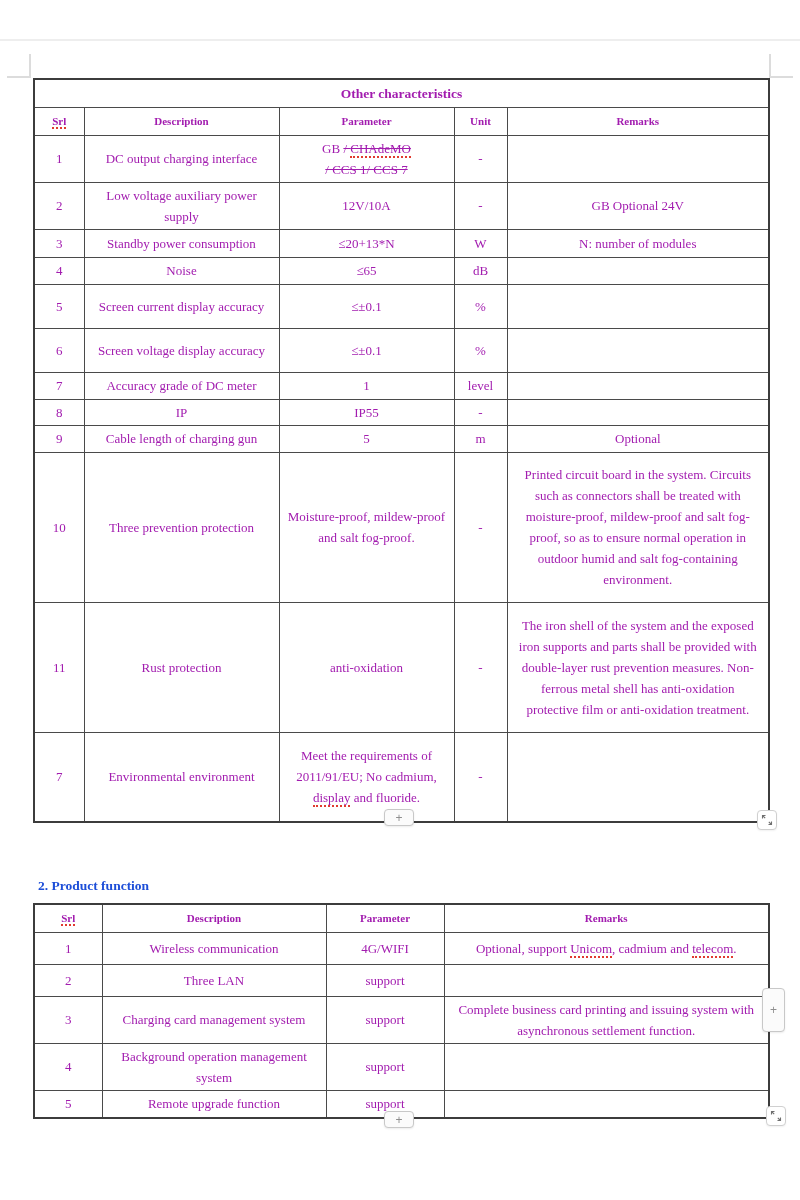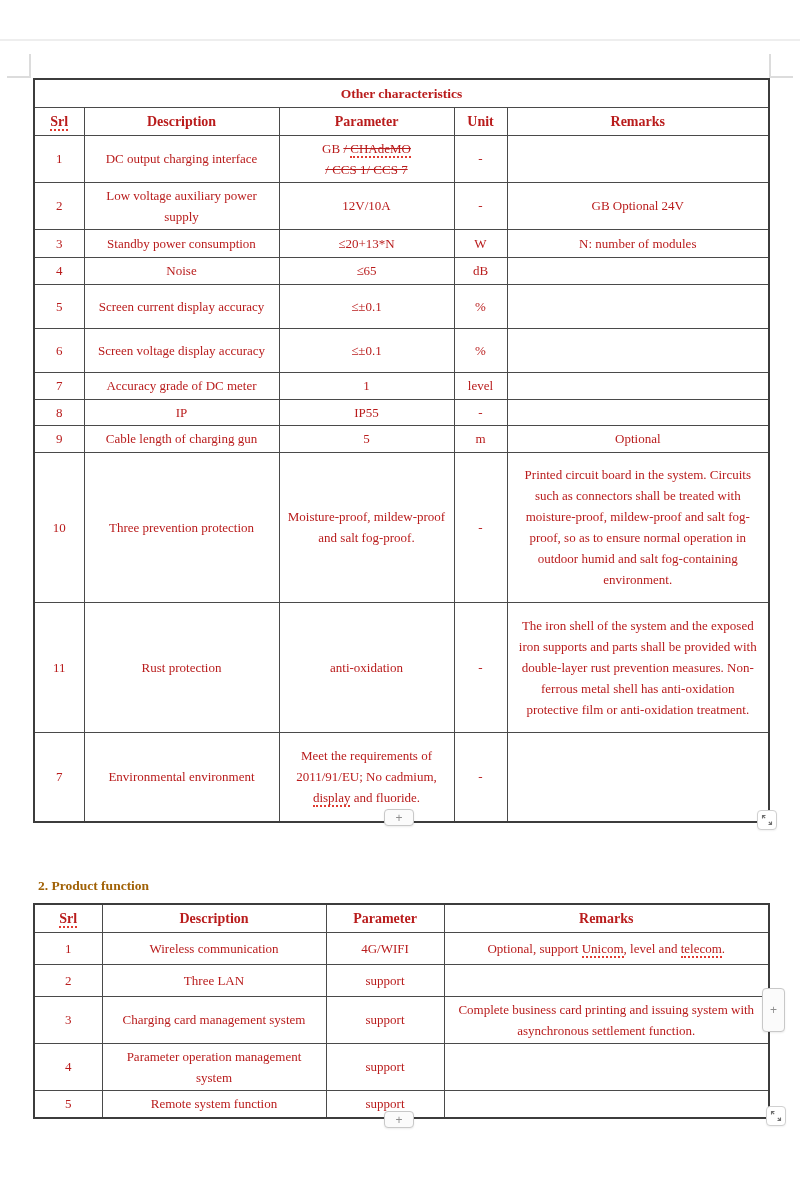--- a/index.html
+++ b/index.html
@@ -13,36 +13,36 @@
   
   .mark{position:absolute;background:#dcdcdc;}
   .mark-l-v{left:29px;top:54px;width:2px;height:24px;}
   .mark-l-h{left:7px;top:76px;width:23px;height:2px;}
   .mark-r-v{left:769px;top:54px;width:2px;height:24px;}
   .mark-r-h{left:770px;top:76px;width:23px;height:2px;}
 
   .tbl-wrap{position:absolute;left:33px;}
   table{
     border-collapse:collapse;table-layout:fixed;width:735px;
-    font-family:"Liberation Serif","DejaVu Serif",serif;font-size:13px;color:#b91c1c;
+    font-family:"Liberation Serif","DejaVu Serif",serif;font-size:13px;color:#a21caf;
   }
   table{border:2px solid #3c3c3c;}
   td{border:1px solid #4a4a4a;text-align:center;vertical-align:middle;
      padding:2px 6px;line-height:21px;overflow:hidden;}
   .c-desc{padding:2px 10px;margin-left:48px;}
   .ttl{font-weight:bold;font-size:13.5px;}
-  .hdr td{font-weight:bold;font-size:14px;}
+  .hdr td{font-weight:bold;font-size:11px;}
   .strike{text-decoration:line-through;}
   .sq{border-bottom:2px dotted #e03a2f;}
   .r28{height:28px}.r27{height:27px}.r26{height:26px}.r44{height:44px}.r42{height:42px}
   .r150{height:150px}.r130{height:130px}.r90{height:90px}.r32{height:32px}.r45{height:45px}
 
   .sec-head{
     position:absolute;left:38px;top:878px;font-weight:bold;font-size:13.5px;
-    font-family:"Liberation Serif","DejaVu Serif",serif;color:#a16207;
+    font-family:"Liberation Serif","DejaVu Serif",serif;color:#1d4ed8;
   }
 
   .add-btn{
     position:absolute;display:flex;align-items:center;justify-content:center;
     border:1px solid #c8c8c8;border-radius:4px;background:#fbfbfb;color:#8e8e8e;
     font-family:"Liberation Sans","DejaVu Sans",sans-serif;font-size:12px;line-height:1;
     box-shadow:0 1px 2px rgba(0,0,0,0.08);cursor:pointer;box-sizing:border-box;
   }
   .add-row{width:30px;height:17px;}
   .add-col{width:23px;height:44px;}
@@ -203,44 +203,44 @@
       <td><span class="sq">Srl</span></td>
       <td>Description</td>
       <td>Parameter</td>
       <td>Remarks</td>
     </tr>
     <tr class="r32">
       <td>1</td>
       <td class="c-desc">Wireless communication</td>
       <td>4G/WIFI</td>
       <td>
-        <span>Optional, support </span><span class="sq">Unicom</span><span>, level and </span><span class="sq">telecom</span><span>.</span>
+        <span>Optional, support </span><span class="sq">Unicom</span><span>, cadmium and </span><span class="sq">telecom</span><span>.</span>
       </td>
     </tr>
     <tr class="r32">
       <td>2</td>
       <td class="c-desc">Three LAN</td>
       <td>support</td>
       <td></td>
     </tr>
     <tr class="r45">
       <td>3</td>
       <td class="c-desc">Charging card management system</td>
       <td>support</td>
       <td>Complete business card printing and issuing system with asynchronous settlement function.</td>
     </tr>
     <tr class="r44">
       <td>4</td>
-      <td class="c-desc">Parameter operation management system</td>
+      <td class="c-desc">Background operation management system</td>
       <td>support</td>
       <td></td>
     </tr>
     <tr class="r28">
       <td>5</td>
-      <td class="c-desc">Remote system function</td>
+      <td class="c-desc">Remote upgrade function</td>
       <td>support</td>
       <td></td>
     </tr>
   </tbody>
     </table>
 </div>
 
 <div class="add-btn add-col" style="left:762px;top:988px;">
     <span>+</span>
   </div>

